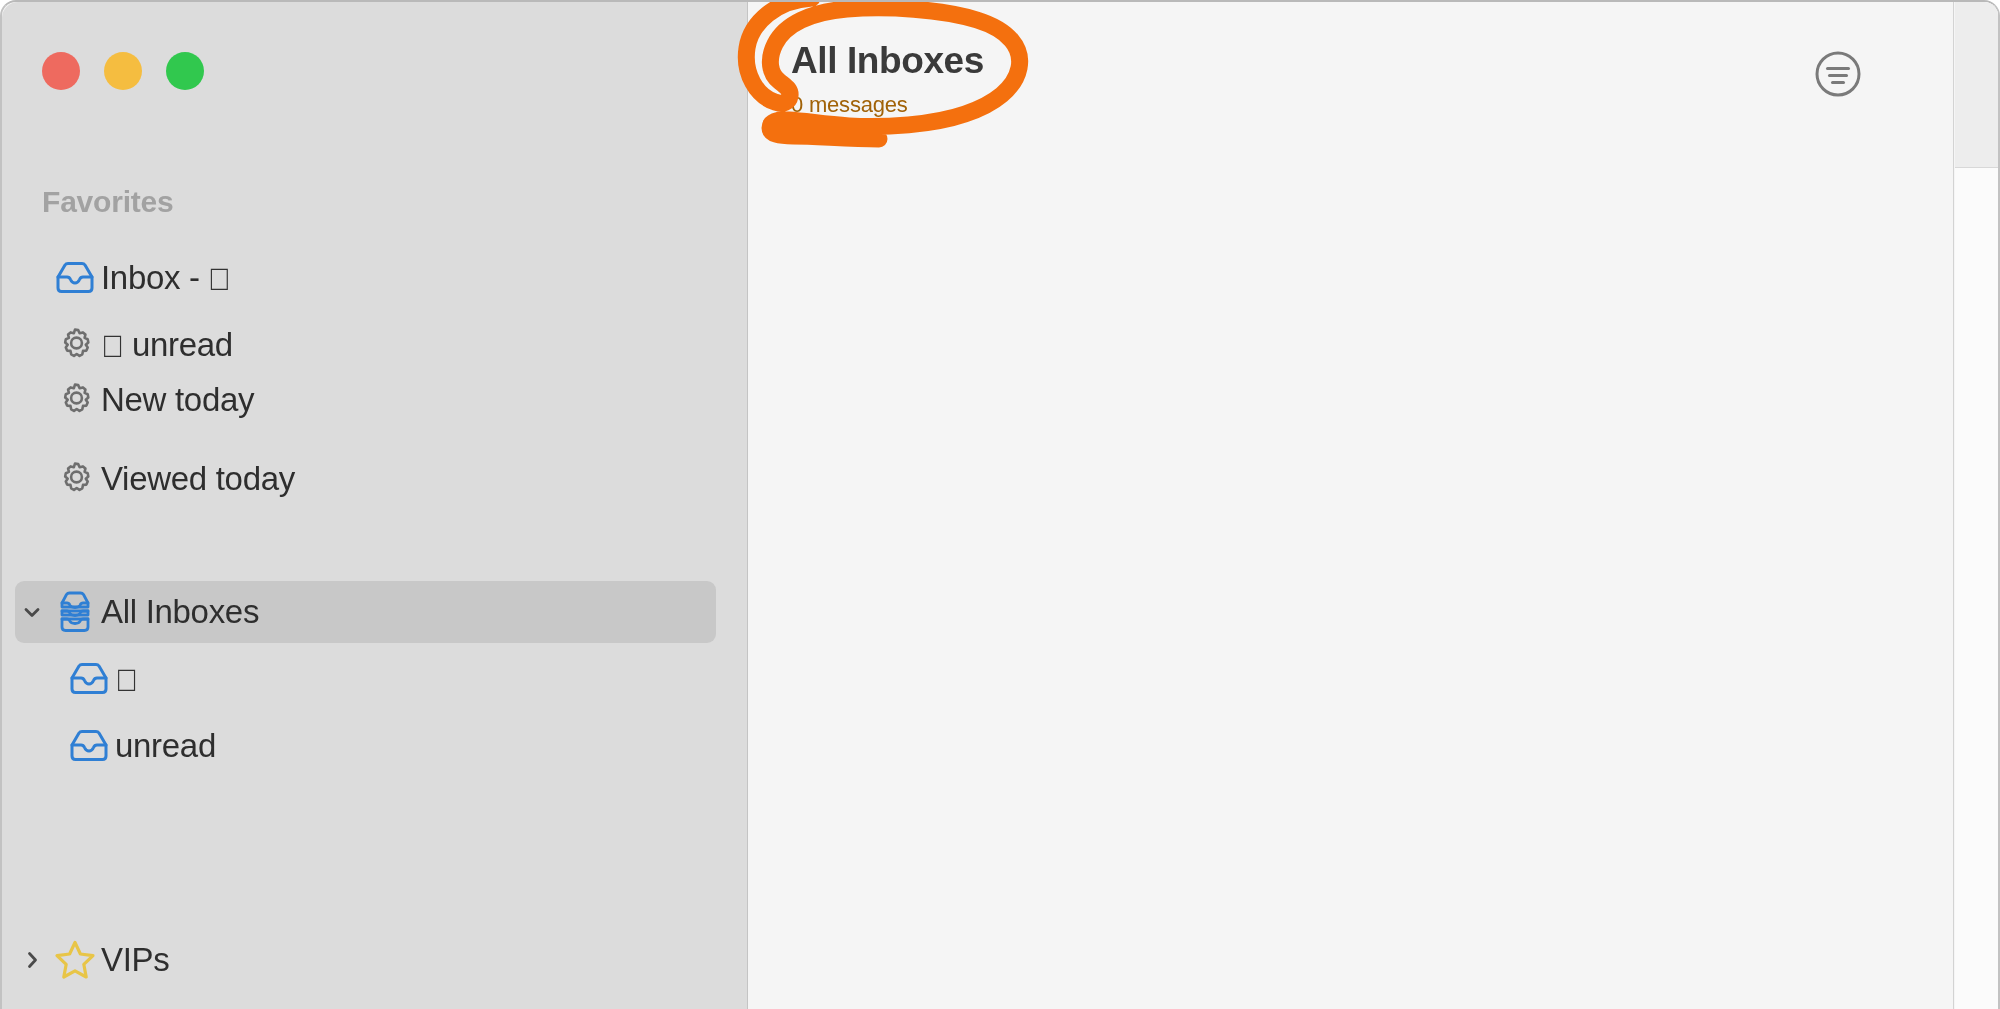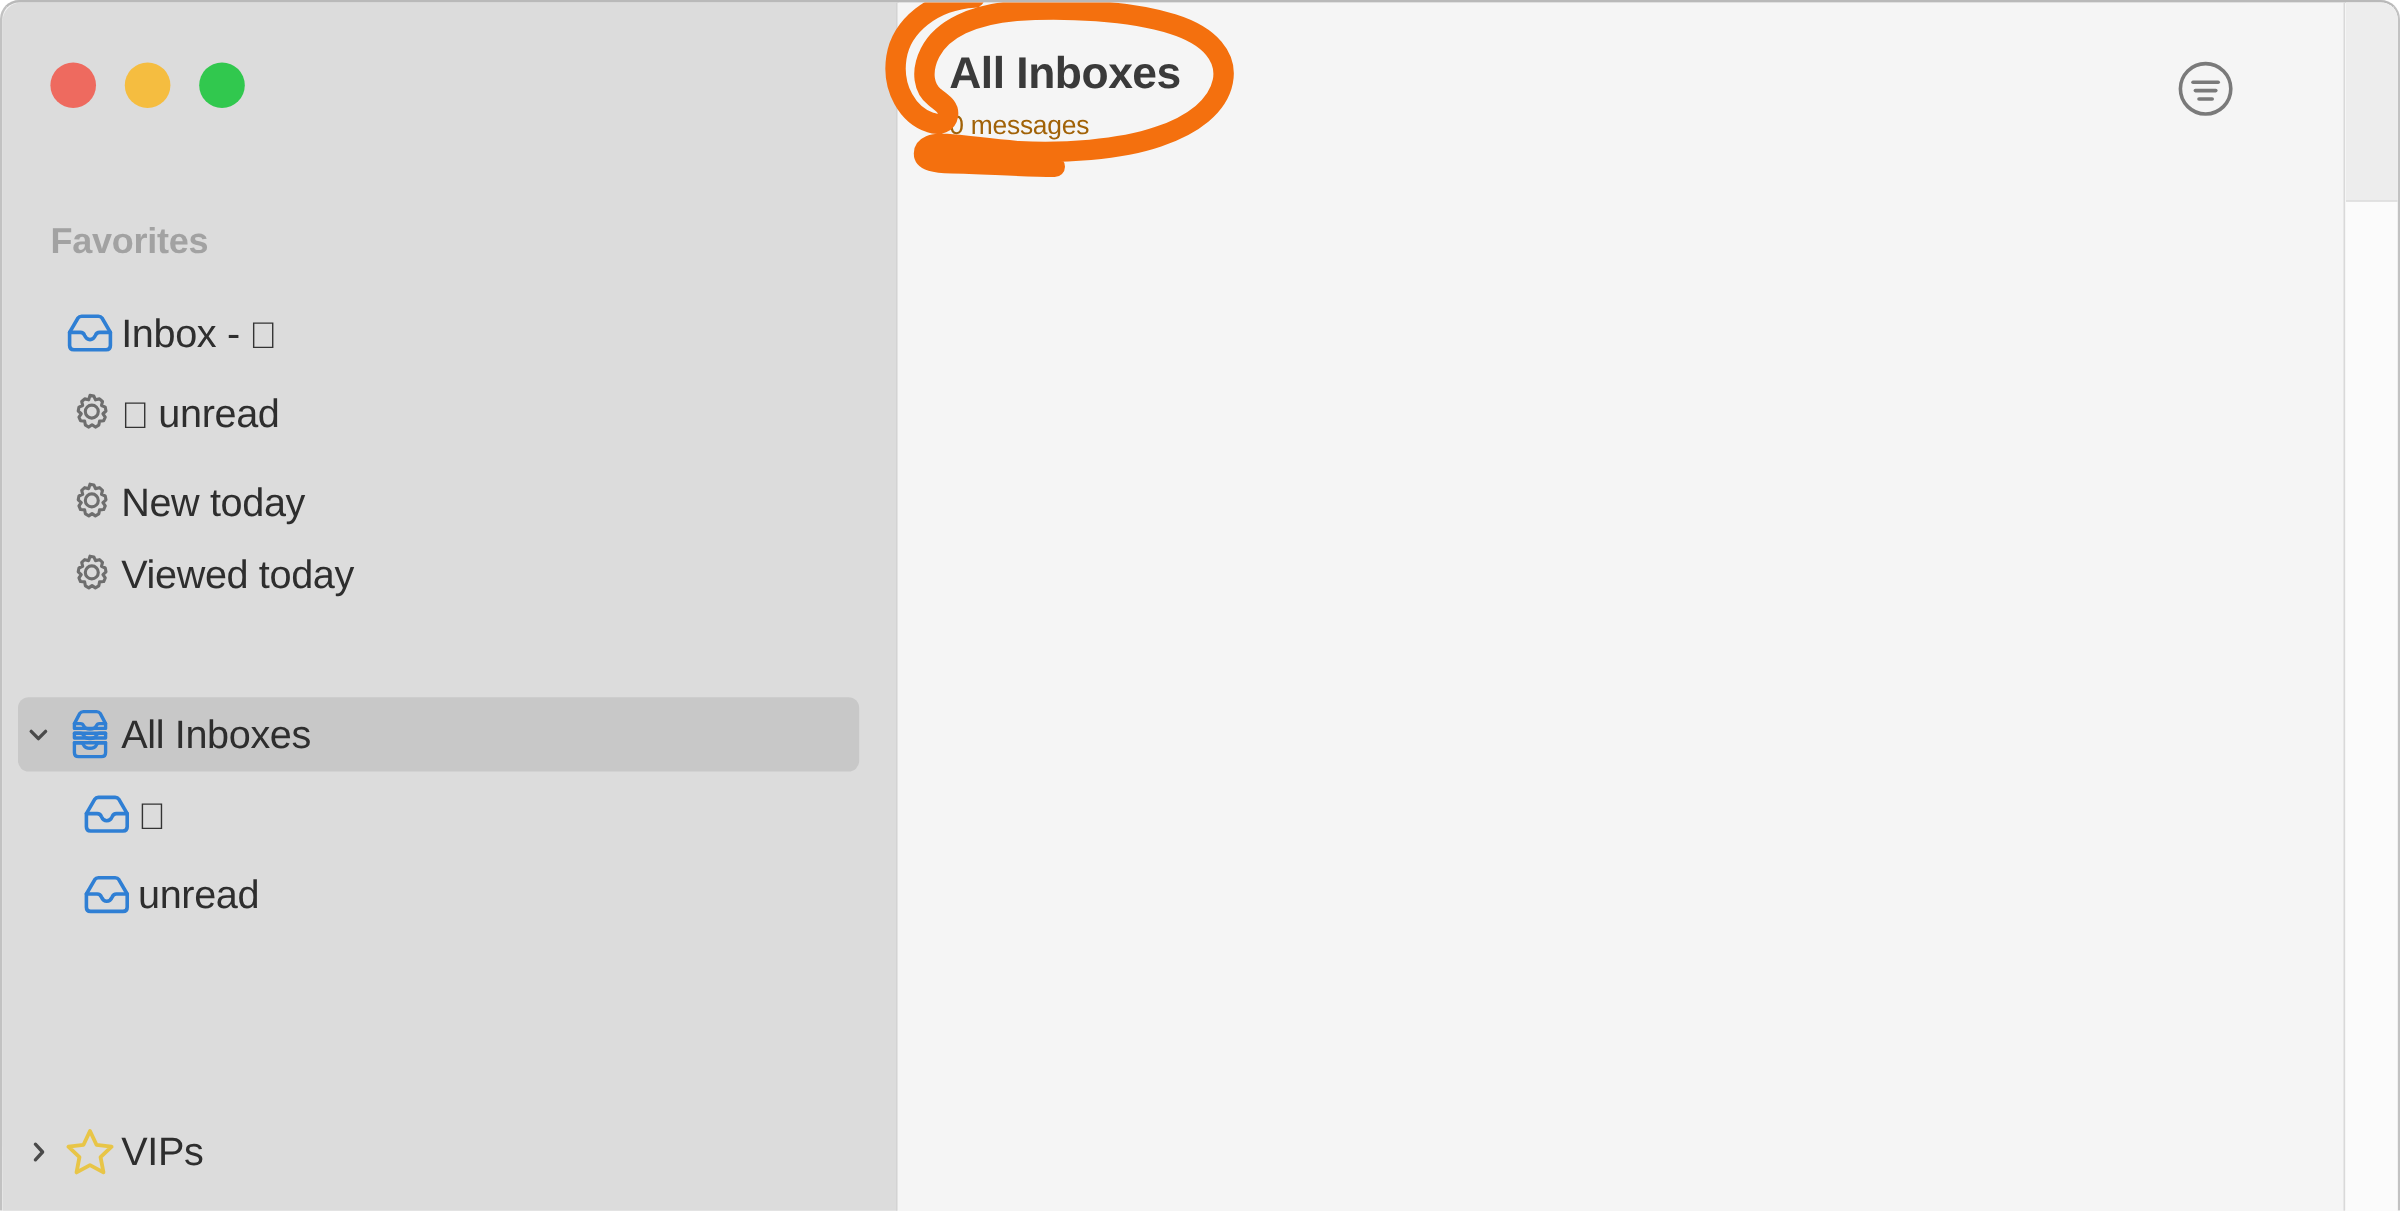--- a/index.html
+++ b/index.html
@@ -232,21 +232,21 @@
           <path d="M20 4.5 L23.2 5.1 L24.6 8.2 L27.9 7.4 L30.4 9.6 L29.6 12.9 L32.7 14.3 L33.3 17.5 L30.8 19.8 L32.7 22.6 L31.4 25.6 L28 25.9 L27.3 29.3 L24.5 30.9 L21.7 29 L19 30.9 L16.2 29.3 L15.5 25.9 L12.1 25.6 L10.8 22.6 L12.7 19.8 L10.2 17.5 L10.8 14.3 L13.9 12.9 L13.1 9.6 L15.6 7.4 L18.9 8.2 Z" stroke="#6e6e6e" stroke-width="2.6" fill="none" stroke-linejoin="round"></path>
           <circle cx="21.5" cy="18" r="5.4" stroke="#6e6e6e" stroke-width="2.6" fill="none"></circle>
         </svg>
       </span>
       <span class="row-label">
         <span class="apple-glyph"></span>
         <span>unread</span>
       </span>
     </div>
 
-    <div class="row" style="top:386px">
+    <div class="row" style="top:367px">
       <span class="disclosure"></span>
       <span class="row-icon">
         <svg width="40" height="40" viewBox="0 0 40 40" fill="none">
           <path d="M20 4.5 L23.2 5.1 L24.6 8.2 L27.9 7.4 L30.4 9.6 L29.6 12.9 L32.7 14.3 L33.3 17.5 L30.8 19.8 L32.7 22.6 L31.4 25.6 L28 25.9 L27.3 29.3 L24.5 30.9 L21.7 29 L19 30.9 L16.2 29.3 L15.5 25.9 L12.1 25.6 L10.8 22.6 L12.7 19.8 L10.2 17.5 L10.8 14.3 L13.9 12.9 L13.1 9.6 L15.6 7.4 L18.9 8.2 Z" stroke="#6e6e6e" stroke-width="2.6" fill="none" stroke-linejoin="round"></path>
           <circle cx="21.5" cy="18" r="5.4" stroke="#6e6e6e" stroke-width="2.6" fill="none"></circle>
         </svg>
       </span>
       <span class="row-label">
         <span>New today</span>
       </span>

